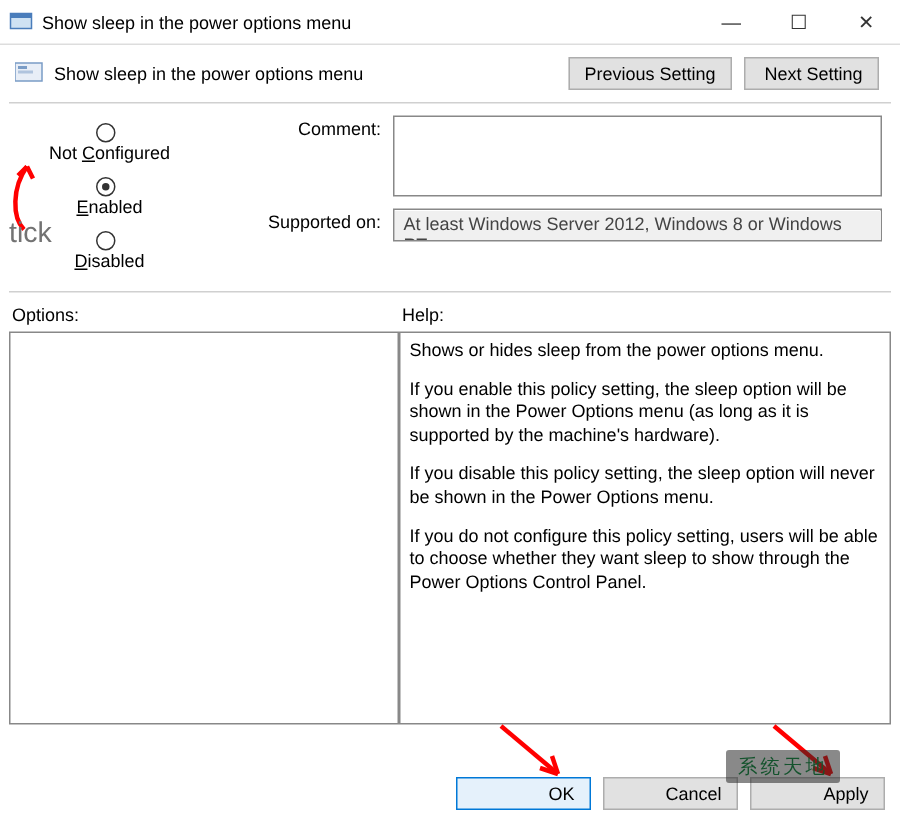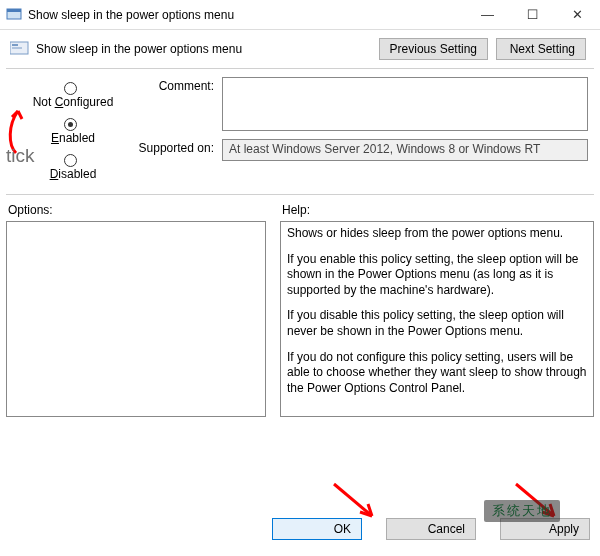--- a/index.html
+++ b/index.html
@@ -88,21 +88,21 @@
   }
   .tick-label {
     position: absolute;
     left: 6px; top: 145px;
     color: #737373;
     font-size: 19px;
     font-weight: 500;
     pointer-events: none;
   }
 
-  .cs-panel { flex: 1; padding-right: 6px; }
+  .cs-panel { flex: 1; padding-right: 6px; margin-left: 40px; }
   .field-row { display: flex; margin-bottom: 8px; }
   .field-label { width: 86px; text-align: right; padding-right: 8px; padding-top: 2px; }
   .textarea-like {
     flex: 1;
     background: #fff;
     border: 1px solid #888;
     height: 54px;
     position: relative;
     font: inherit;
     padding: 3px 16px 3px 4px;
@@ -115,41 +115,40 @@
     background: #f0f0f0;
     color: #444;
     height: 22px;
     padding: 2px 16px 2px 6px;
     overflow-y: scroll;
   }
 
   .mid {
     display: flex;
     padding: 6px 6px 0 6px;
-    gap: 14px;
   }
   .options-col { width: 260px; }
   .help-col { flex: 1; }
   .col-label { padding: 2px 2px 4px 2px; }
   .panel {
     border: 1px solid #888;
     background: #fff;
-    height: 196px;
+    height: 262px;
     overflow-y: scroll;
     padding: 4px 6px;
     font: inherit;
   }
   .panel p { margin: 0 0 10px 0; line-height: 1.3; }
 
   .footer {
     position: absolute;
     right: 10px;
     bottom: 16px;
     display: flex;
-    gap: 24px;
+    gap: 8px;
     padding-left: 42px;
   }
   .btn.primary {
     background: #e5f1fb;
     border: 1px solid #0078d7;
   }
   .arrow-bottom {
     position: absolute;
     pointer-events: none;
   }

